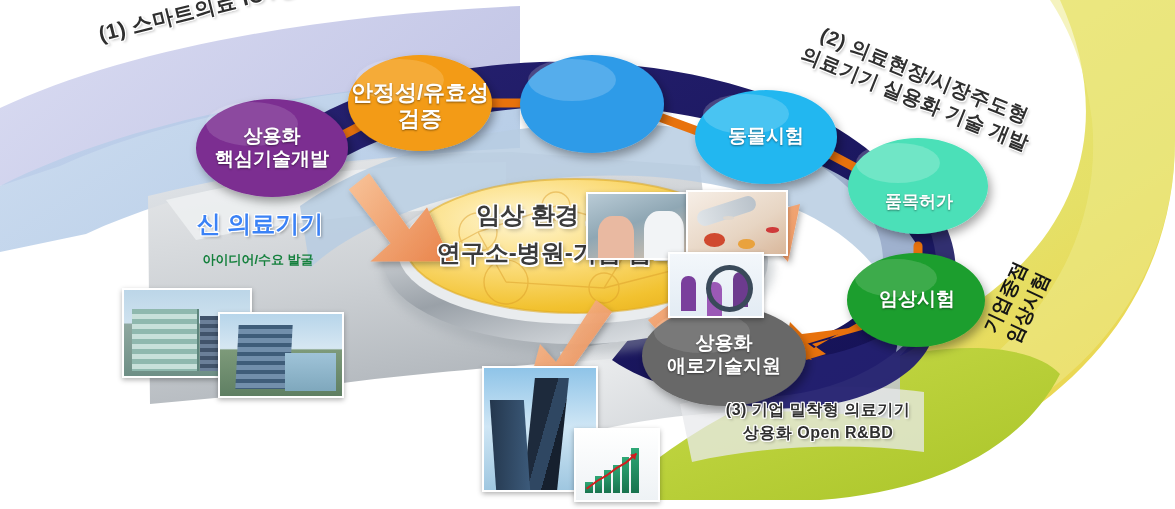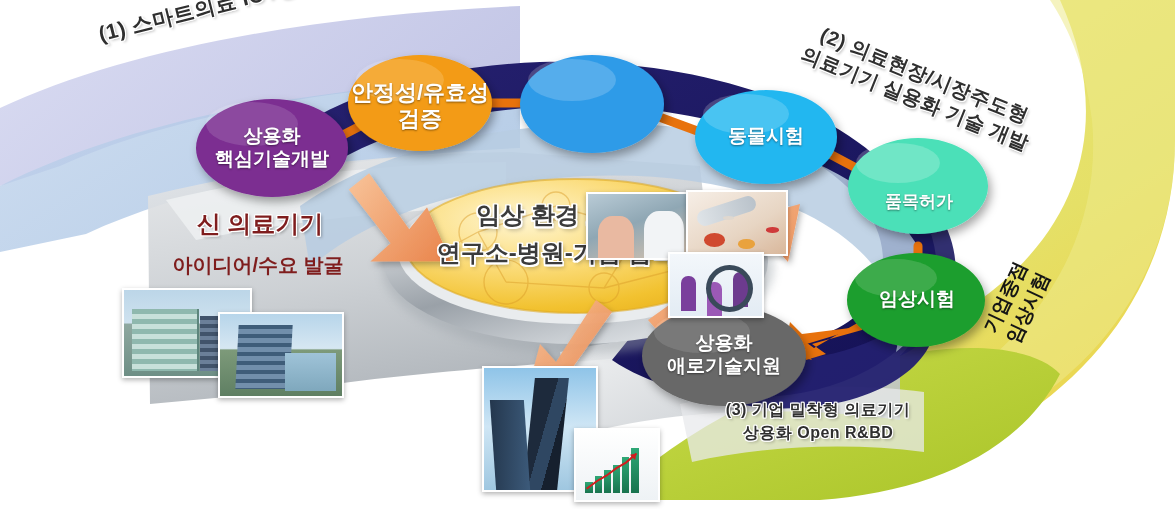--- a/index.html
+++ b/index.html
@@ -57,21 +57,21 @@
        1.5px 0 0 #ffffff, -1.5px 0 0 #ffffff,
        0 1.5px 0 #ffffff, 0 -1.5px 0 #ffffff,
        1.5px 1.5px 0 #ffffff, -1.5px -1.5px 0 #ffffff,
        1.5px -1.5px 0 #ffffff, -1.5px 1.5px 0 #ffffff,
        2px 3px 4px rgba(0,0,0,.35);
     pointer-events:none;
   }
   .side-txt{
     position:absolute;
     font-weight:bold;
-    color:#7f1d1d;
+    color:#3b82f6;
     white-space:pre-line;
     line-height:1.3;
   }
   .side-txt.shadowed{
     text-shadow:
        1px 0 0 #ffffff, -1px 0 0 #ffffff,
        0 1px 0 #ffffff, 0 -1px 0 #ffffff,
        1px 1px 0 #ffffff, -1px -1px 0 #ffffff,
        1px -1px 0 #ffffff, -1px 1px 0 #ffffff,
        2px 2px 3px rgba(0,0,0,.3);
@@ -405,21 +405,21 @@
   <div class="banner-txt" style="left:96px; top:22px; width:400px; font-size:21px; transform:rotate(-14deg); transform-origin:left top; text-align:left;">(1) 스마트의료 ICT융합 기술 개발</div>
 
   <div class="banner-txt" style="left:790px; top:8px; width:300px; font-size:20px; transform:rotate(22deg); transform-origin:left top; text-align:center;">(2) 의료현장/시장주도형
 의료기기 실용화 기술 개발</div>
 
   <div class="banner-txt" style="left:676px; top:398px; width:284px; font-size:16px; text-align:center; line-height:1.45;">(3) 기업 밀착형 의료기기
 상용화 Open R&amp;BD</div>
 
   <div class="side-txt shadowed" style="left:150px; top:208px; width:220px; font-size:24px; text-align:center;">신 의료기기</div>
 
-  <div class="side-txt" style="left:138px; top:252px; width:240px; font-size:20px; text-align:center; color:#7f1d1d;">아이디어/수요 발굴</div>
+  <div class="side-txt" style="left:138px; top:252px; width:240px; font-size:13px; text-align:center; color:#15803d;">아이디어/수요 발굴</div>
 
   <div class="vert-txt" style="left:962px; top:278px; width:110px; font-size:19px; transform:rotate(-65deg); transform-origin:center center;">기업중점
 임상시험</div>
 
   <div class="photo ph-bldg1" style="left:122px; top:288px; width:126px; height:86px;"></div>
 
   <div class="photo ph-bldg2" style="left:218px; top:312px; width:122px; height:82px;"></div>
 
   <div class="photo ph-tower" style="left:482px; top:366px; width:112px; height:122px;"></div>
 

